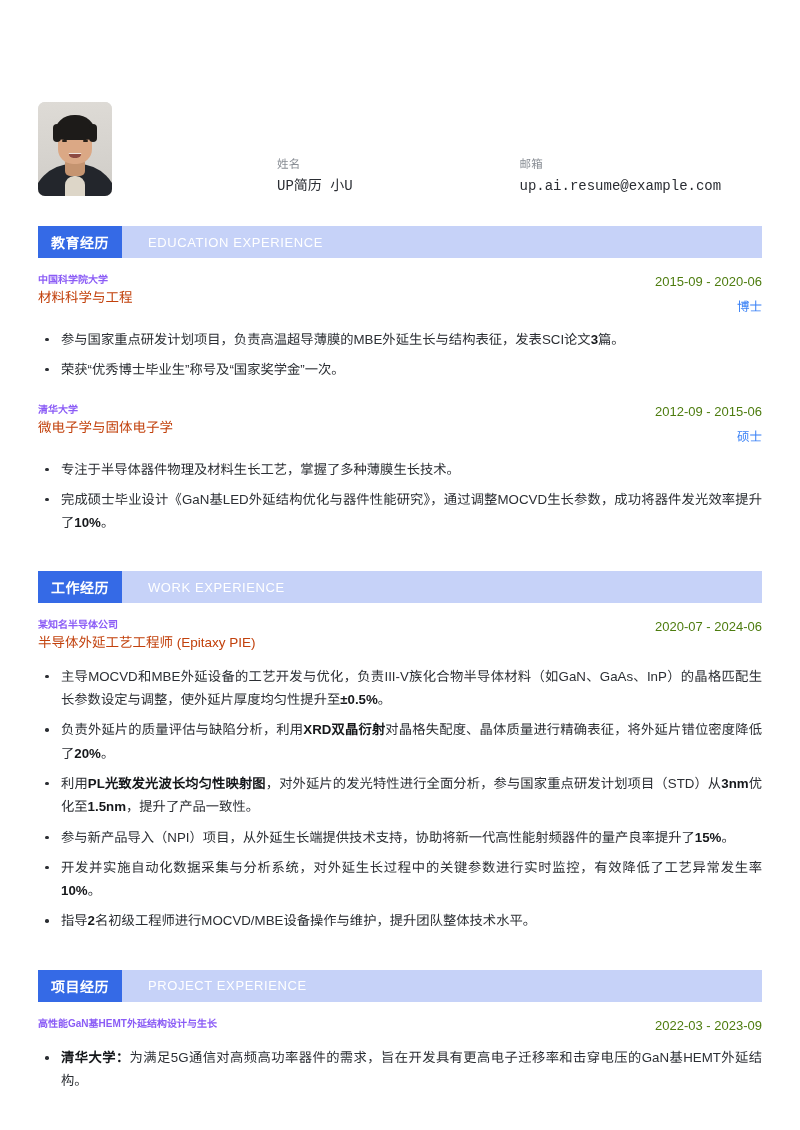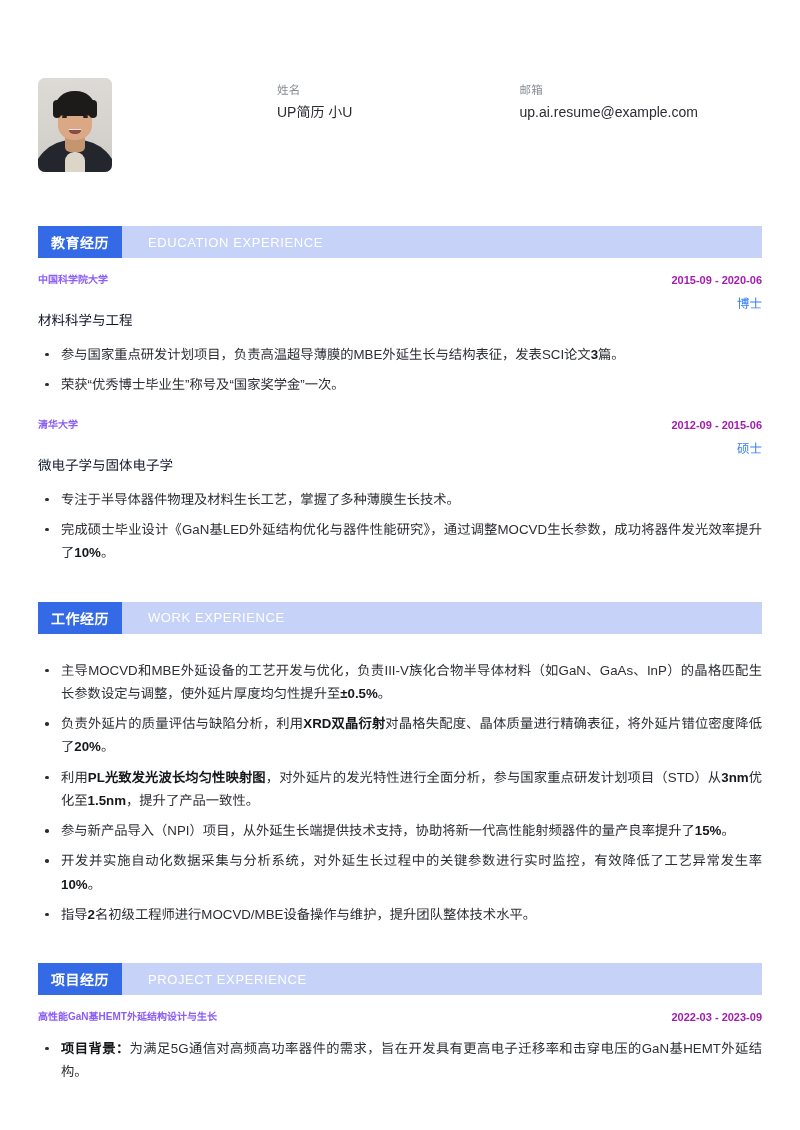--- a/index.html
+++ b/index.html
@@ -18,23 +18,24 @@
     position: relative;
     width: 800px;
     height: 1130px;
     background: #ffffff;
     padding: 0;
   }
 
   
   .header {
     display: flex;
-    align-items: flex-start;
+    align-items: flex-end;
     padding: 78px 38px 0 38px;
     height: 196px;
+    font-family: Liberation Mono, monospace;
   }
 
   .photo-wrap {
     width: 74px;
     height: 94px;
     border-radius: 7px;
     overflow: hidden;
     flex: 0 0 auto;
     background: #d9d9d5;
     position: relative;
@@ -204,28 +205,28 @@
   .entry-right { text-align: right; white-space: nowrap; padding-left: 14px; }
 
   .org {
     font-size: 10px;
     font-weight: bold;
     color: #8b5cf6;
     line-height: 1.5;
   }
   .role {
     font-size: 13.5px;
-    color: #0f172a;
+    color: #c2410c;
     line-height: 1.6;
-    margin-top: 23px;
+    margin-top: 0;
   }
   .date {
-    font-size: 11px;
-    font-weight: bold;
-    color: #a21caf;
+    font-size: 13px;
+    font-weight: normal;
+    color: #4d7c0f;
     line-height: 1.5;
   }
   .degree {
     font-size: 12.5px;
     color: #3b82f6;
     line-height: 1.6;
     margin-top: 5px;
   }
 
   ul.bullets {
@@ -326,20 +327,29 @@
           </ul>
         </div>
       </div>
       <div class="gap-sec"></div>
       <div class="section">
         <div class="section-bar">
           <div class="cn">工作经历</div>
           <div class="en">WORK EXPERIENCE</div>
         </div>
         <div class="entry">
+          <div class="entry-head">
+            <div class="entry-left">
+              <div class="org">某知名半导体公司</div>
+              <div class="role">半导体外延工艺工程师 (Epitaxy PIE)</div>
+            </div>
+            <div class="entry-right">
+              <div class="date">2020-07 - 2024-06</div>
+            </div>
+          </div>
           <ul class="bullets">
             <li><span>主导MOCVD和MBE外延设备的工艺开发与优化，负责III-V族化合物半导体材料（如GaN、GaAs、InP）的晶格匹配生长参数设定与调整，使外延片厚度均匀性提升至</span><b>±0.5%</b><span>。</span></li>
             <li><span>负责外延片的质量评估与缺陷分析，利用</span><b>XRD双晶衍射</b><span>对晶格失配度、晶体质量进行精确表征，将外延片错位密度降低了</span><b>20%</b><span>。</span></li>
             <li><span>利用</span><b>PL光致发光波长均匀性映射图</b><span>，对外延片的发光特性进行全面分析，参与国家重点研发计划项目（STD）从</span><b>3nm</b><span>优化至</span><b>1.5nm</b><span>，提升了产品一致性。</span></li>
             <li><span>参与新产品导入（NPI）项目，从外延生长端提供技术支持，协助将新一代高性能射频器件的量产良率提升了</span><b>15%</b><span>。</span></li>
             <li><span>开发并实施自动化数据采集与分析系统，对外延生长过程中的关键参数进行实时监控，有效降低了工艺异常发生率</span><b>10%</b><span>。</span></li>
             <li><span>指导</span><b>2</b><span>名初级工程师进行MOCVD/MBE设备操作与维护，提升团队整体技术水平。</span></li>
           </ul>
         </div>
       </div>
@@ -352,19 +362,19 @@
         <div class="entry">
           <div class="entry-head">
             <div class="entry-left">
               <div class="org">高性能GaN基HEMT外延结构设计与生长</div>
             </div>
             <div class="entry-right">
               <div class="date">2022-03 - 2023-09</div>
             </div>
           </div>
           <ul class="bullets">
-            <li><b>项目背景：</b><span>为满足5G通信对高频高功率器件的需求，旨在开发具有更高电子迁移率和击穿电压的GaN基HEMT外延结构。</span></li>
+            <li><b>清华大学：</b><span>为满足5G通信对高频高功率器件的需求，旨在开发具有更高电子迁移率和击穿电压的GaN基HEMT外延结构。</span></li>
           </ul>
         </div>
       </div>
     </div>
 
 </div>
 
 </body></html>

